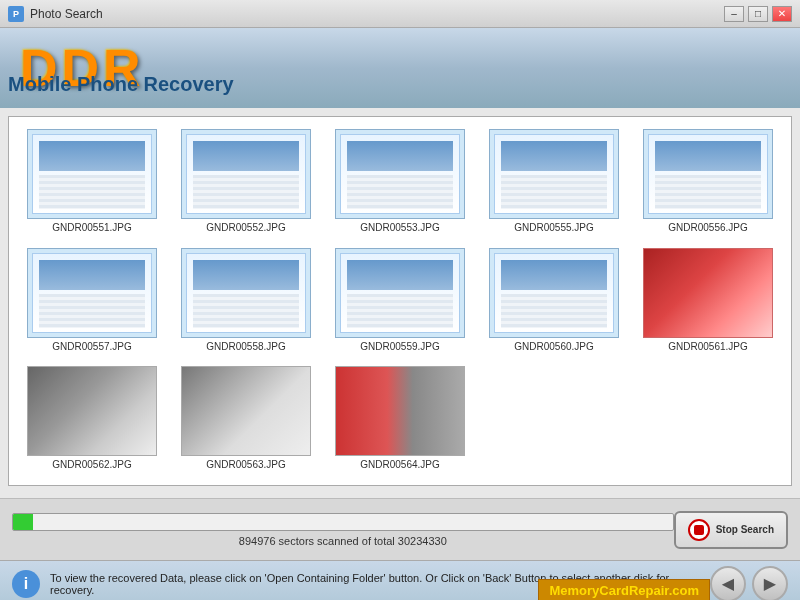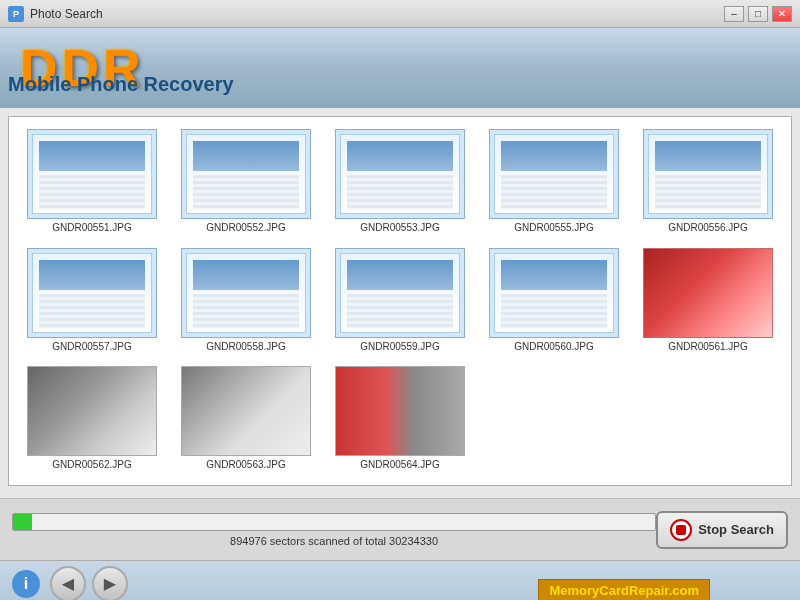--- a/index.html
+++ b/index.html
@@ -172,21 +172,21 @@
 
     .stop-btn {
       background: linear-gradient(to bottom, #f0f0f0, #d8d8d8);
       border: 2px solid #888;
       border-radius: 6px;
       padding: 6px 12px;
       cursor: pointer;
       display: flex;
       align-items: center;
       gap: 6px;
-      font-size: 13px;
+      font-size: 10px;
       font-weight: bold;
       color: #333;
       min-width: 110px;
     }
 
     .stop-icon {
       width: 22px;
       height: 22px;
       border-radius: 50%;
       border: 2px solid #cc0000;
@@ -447,19 +447,20 @@
     <div class="stop-icon">
       <div class="stop-icon-inner"></div>
     </div>
     <span>Stop Search</span>
   </button>
 </div>
 
 <div class="info-bar-wrapper">
   <div class="info-bar">
     <div class="info-icon">i</div>
+    <span class="info-text">To view the recovered Data, please click on 'Open Containing Folder' button. Or Click on 'Back' Button to select another disk for recovery.</span>
     <div class="nav-buttons">
       <button class="nav-btn">◀</button>
       <button class="nav-btn">▶</button>
     </div>
   </div>
   <div class="bottom-brand">MemoryCardRepair.com</div>
 </div>
 
 </body></html>

